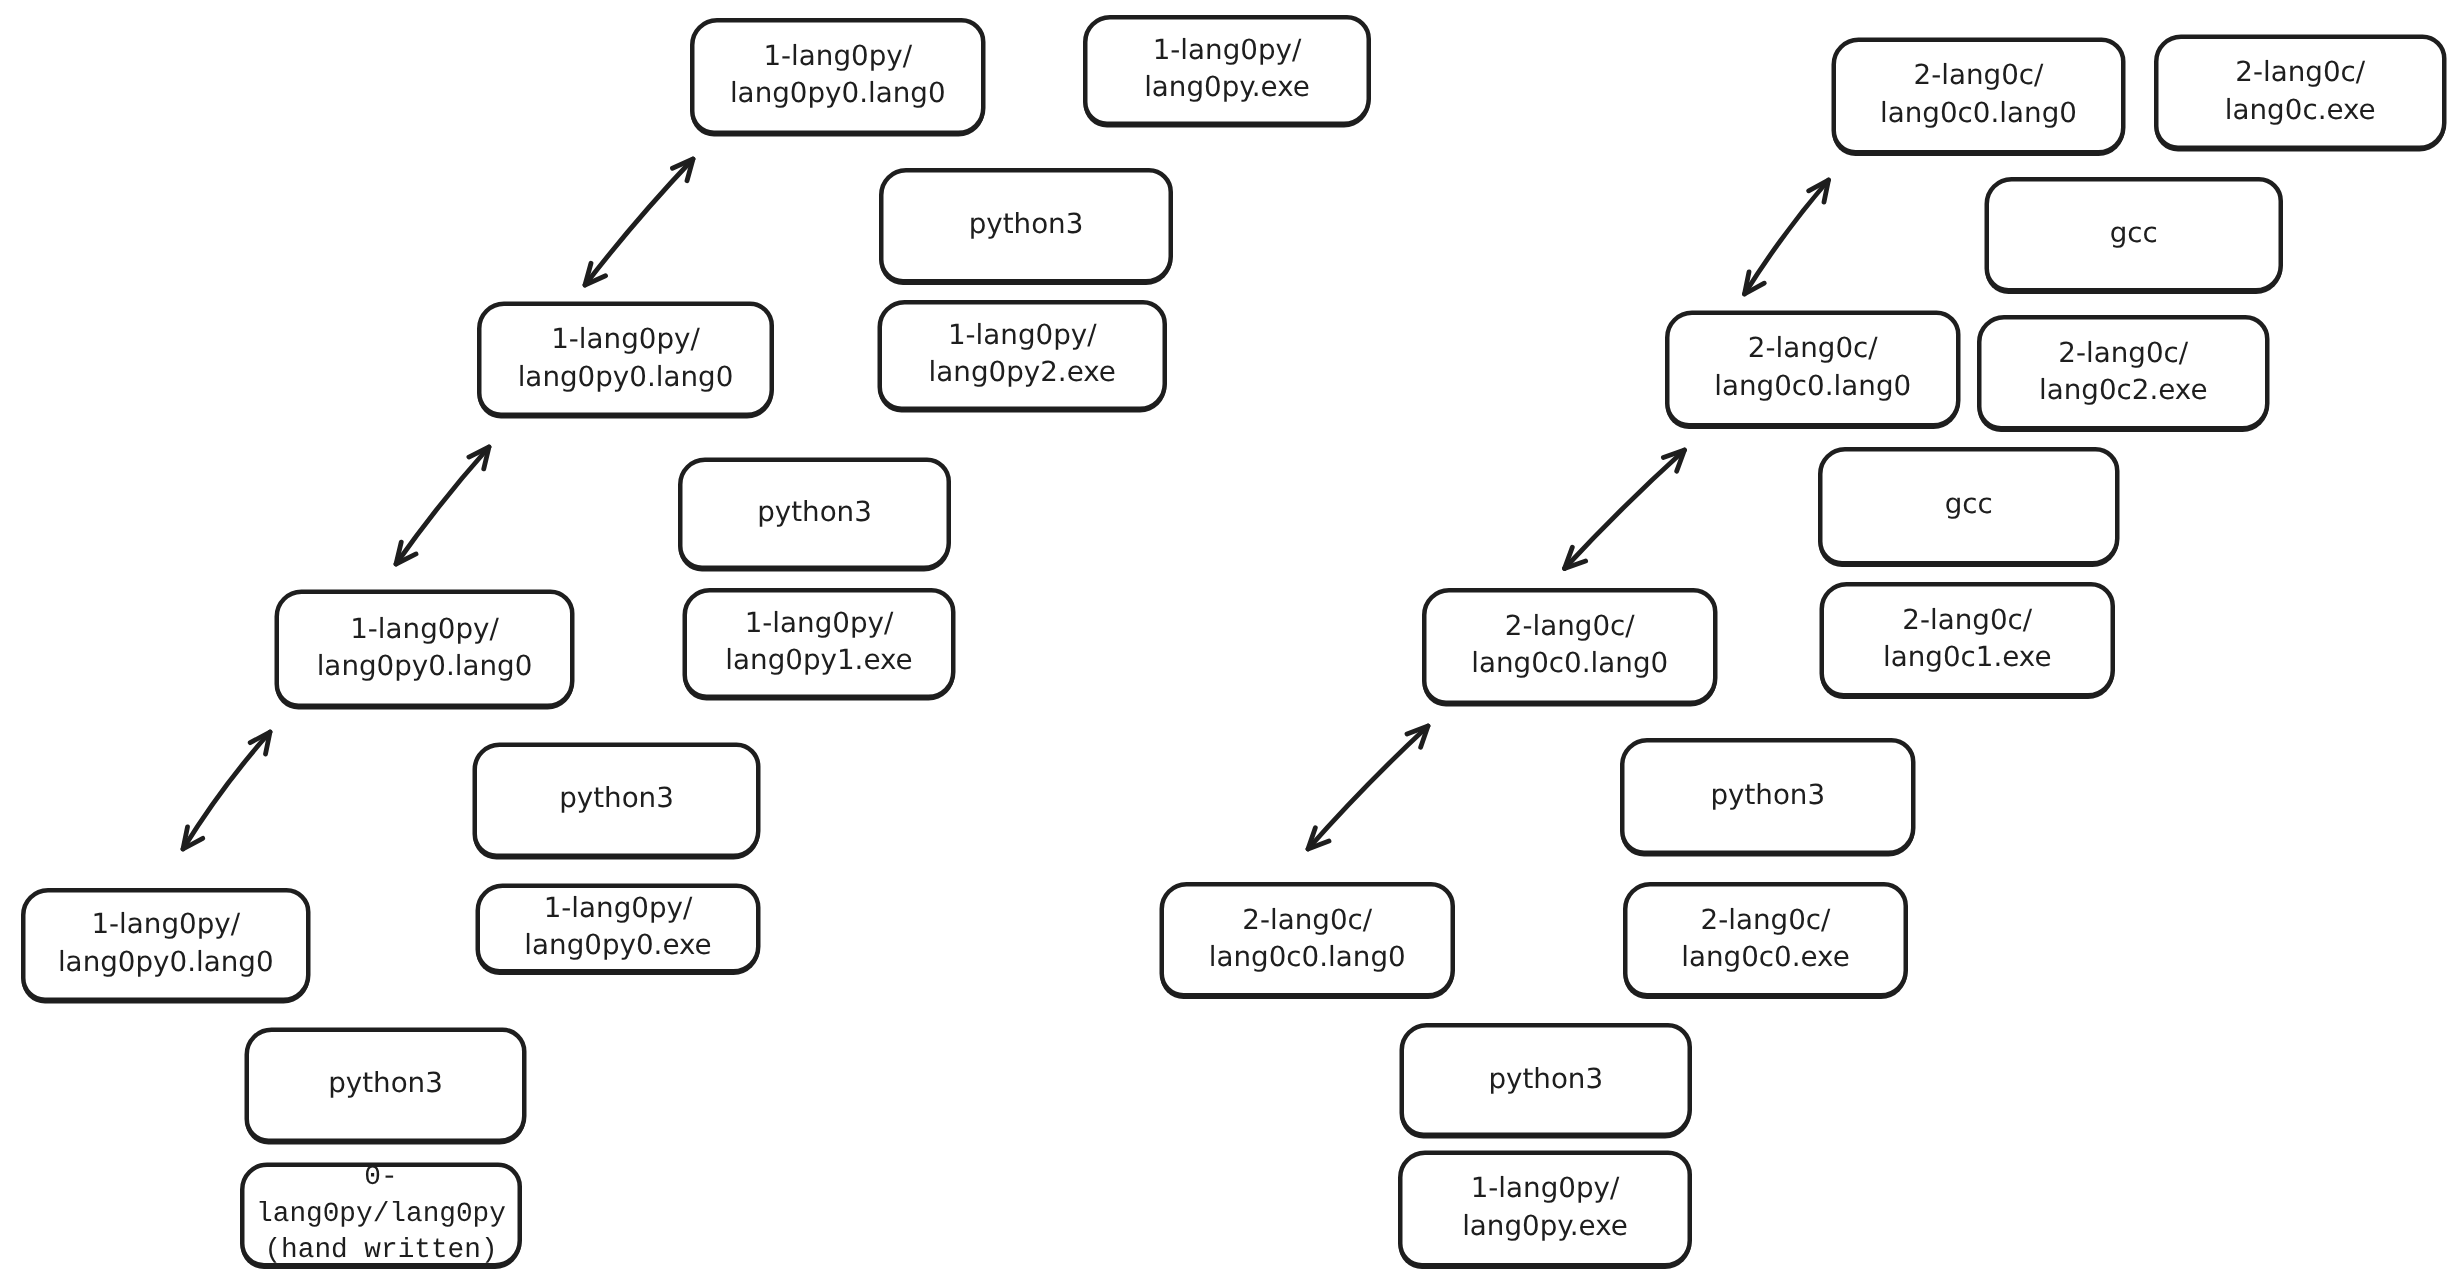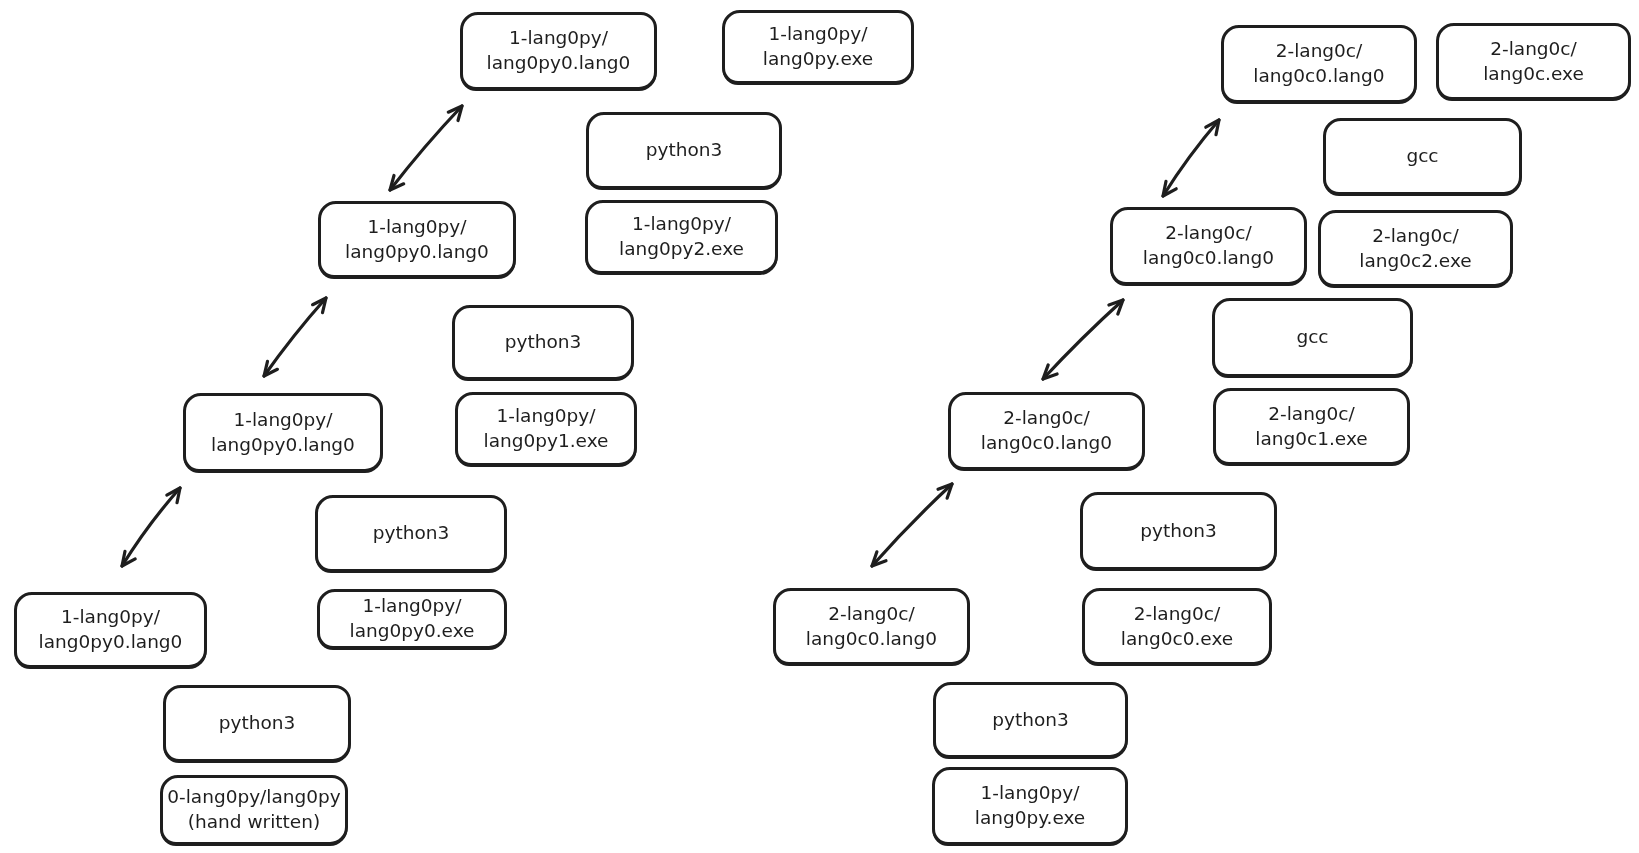--- a/index.html
+++ b/index.html
@@ -61,21 +61,21 @@
   <div class="box" style="left:455px; top:392px; width:182px; height:74px;">1-lang0py/
 lang0py1.exe</div>
   <div class="box" style="left:183px; top:393px; width:200px; height:79px;">1-lang0py/
 lang0py0.lang0</div>
   <div class="box" style="left:14px;  top:592px; width:193px; height:76px;">1-lang0py/
 lang0py0.lang0</div>
   <div class="box" style="left:315px; top:495px; width:192px; height:77px;">python3</div>
   <div class="box" style="left:317px; top:589px; width:190px; height:60px;">1-lang0py/
 lang0py0.exe</div>
   <div class="box" style="left:163px; top:685px; width:188px; height:77px;">python3</div>
-  <div class="box" style="left:160px; top:775px; width:188px; height:70px;">0-lang0py/lang0py
+  <div class="box" style="left:160px; top:775px; width:188px; height:70px;font-family:Liberation Mono, monospace;">0-lang0py/lang0py
 (hand written)</div>
 
   <div class="box" style="left:1221px; top:25px;  width:196px; height:78px;">2-lang0c/
 lang0c0.lang0</div>
   <div class="box" style="left:1436px; top:23px;  width:195px; height:77px;">2-lang0c/
 lang0c.exe</div>
   <div class="box" style="left:1323px; top:118px; width:199px; height:77px;">gcc</div>
   <div class="box" style="left:1110px; top:207px; width:197px; height:78px;">2-lang0c/
 lang0c0.lang0</div>
   <div class="box" style="left:1318px; top:210px; width:195px; height:77px;">2-lang0c/

